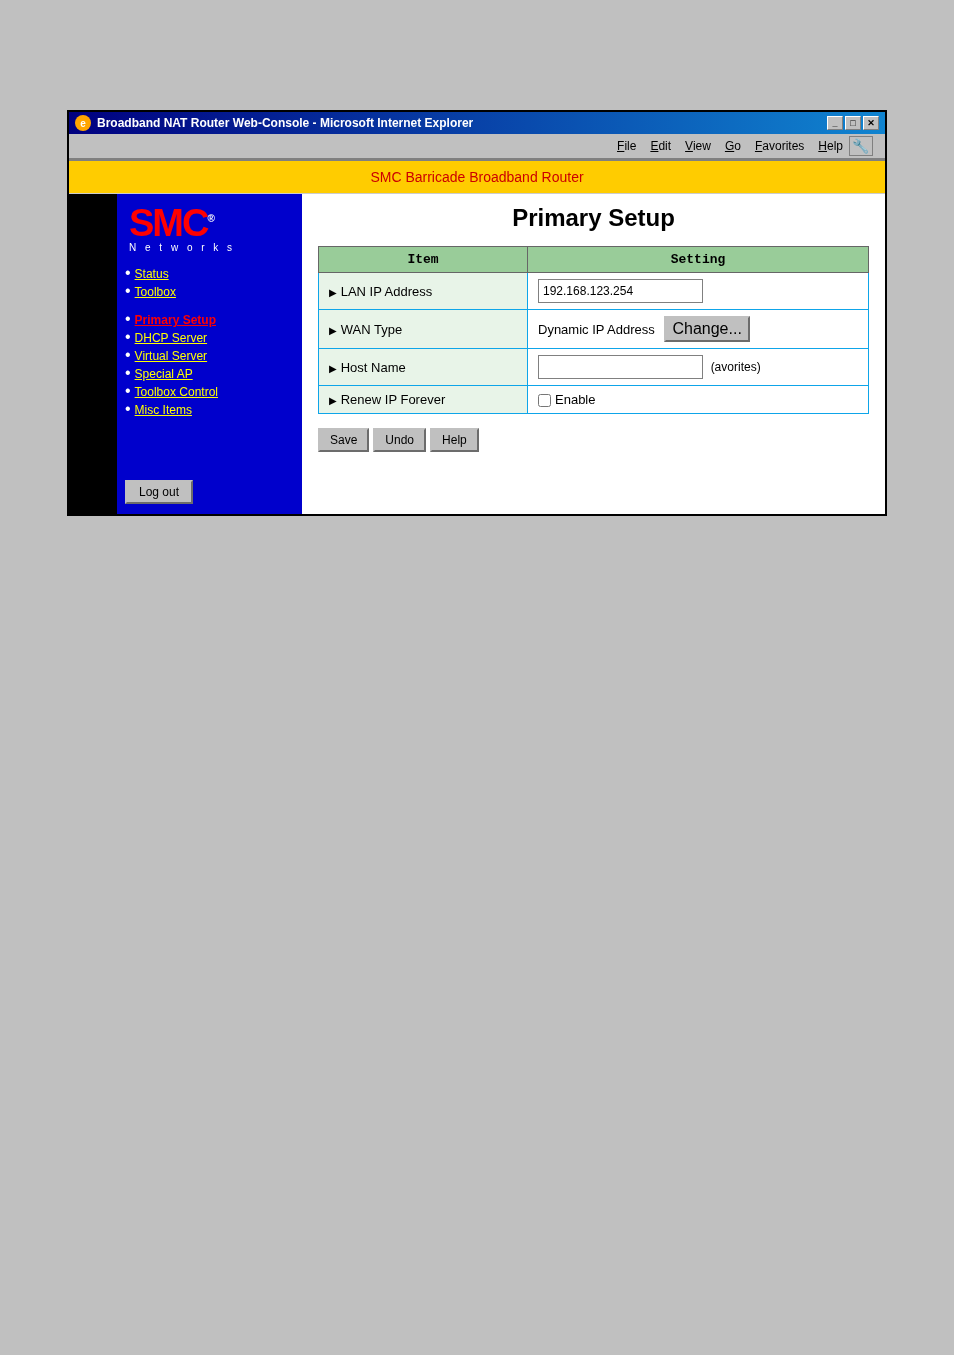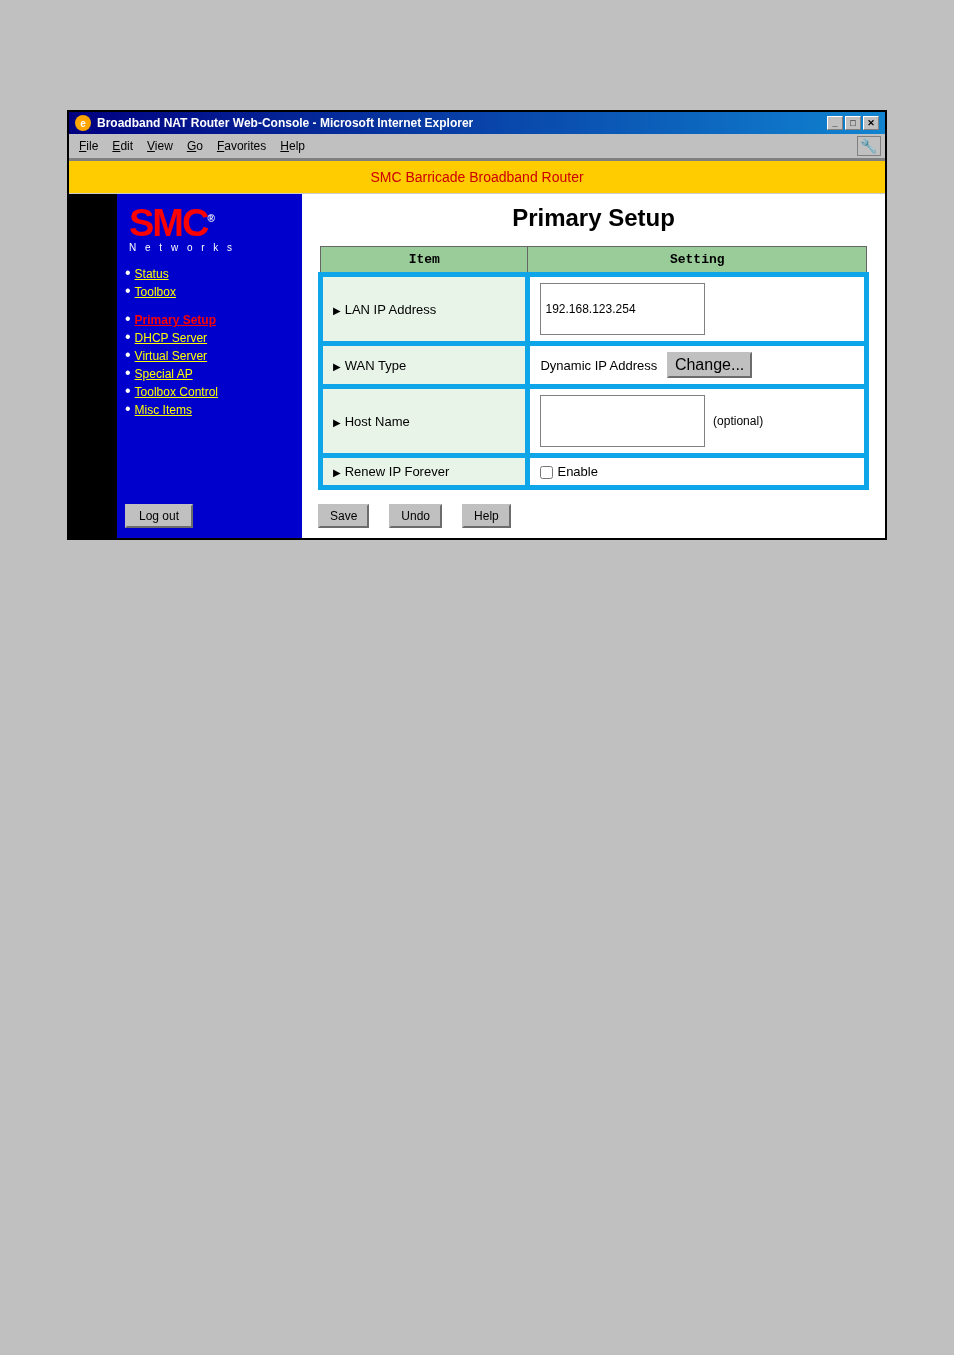--- a/index.html
+++ b/index.html
@@ -73,24 +73,24 @@
       cursor: pointer;
       display: flex;
       align-items: center;
       justify-content: center;
       font-weight: bold;
       color: #000;
     }
 
     .ie-menubar {
       background: #c0c0c0;
-      padding: 2px 4px;
-      display: flex;
-      align-items: center;
-      justify-content: space-between;
+      padding: 2px 12px;
+      display: flex;
+      align-items: center;
+      justify-content: flex-end;
       border-bottom: 1px solid #808080;
     }
 
     .ie-menus {
       display: flex;
       gap: 2px;
     }
 
     .ie-menu-item {
       padding: 2px 6px;
@@ -247,40 +247,40 @@
     .settings-table thead tr th {
       background: #99cc99;
       border: 1px solid #666;
       padding: 5px 16px;
       font-weight: bold;
       font-size: 13px;
       font-family: Liberation Mono, monospace;
     }
 
     .settings-table tbody tr td {
-      border: 5px solid #0ea5e9;
+      border: 1px solid #0ea5e9;
       padding: 6px 10px;
       vertical-align: middle;
       font-size: 13px;
     }
 
     .settings-table tbody tr td:first-child {
       background: #e8f4e8;
       width: 38%;
     }
 
     .row-arrow {
       color: #000;
       margin-right: 4px;
       font-size: 10px;
     }
 
     .setting-input {
       border: 1px solid #808080;
-      padding: 18px 4px;
+      padding: 4px 4px;
       font-size: 12px;
       font-family: Arial, sans-serif;
     }
 
     .change-btn {
       background: #c0c0c0;
       border: 2px outset #c0c0c0;
       padding: 2px 6px;
       font-size: 16px;
       cursor: pointer;
@@ -300,21 +300,21 @@
     }
 
     .checkbox-container input[type="checkbox"] {
       width: 13px;
       height: 13px;
     }
 
     
     .action-buttons {
       display: flex;
-      gap: 20px;
+      gap: 4px;
       margin-top: 4px;
     }
 
     .action-btn {
       background: #c0c0c0;
       border: 2px outset #c0c0c0;
       padding: 3px 10px;
       font-size: 12px;
       cursor: pointer;
     }
@@ -434,21 +434,21 @@
                   <button class="change-btn">Change...</button>
                 </td>
               </tr>
 
               <tr>
                 <td>
                   <span class="row-arrow">▶</span>Host Name
                 </td>
                 <td>
                   <input class="setting-input" type="text" value="" style="">
-                  <span class="optional-text">(optional)</span>
+                  <span class="optional-text">(avorites)</span>
                 </td>
               </tr>
 
               <tr>
                 <td>
                   <span class="row-arrow">▶</span>Renew IP Forever
                 </td>
                 <td>
                   <div class="checkbox-container">
                     <input type="checkbox" style="">

